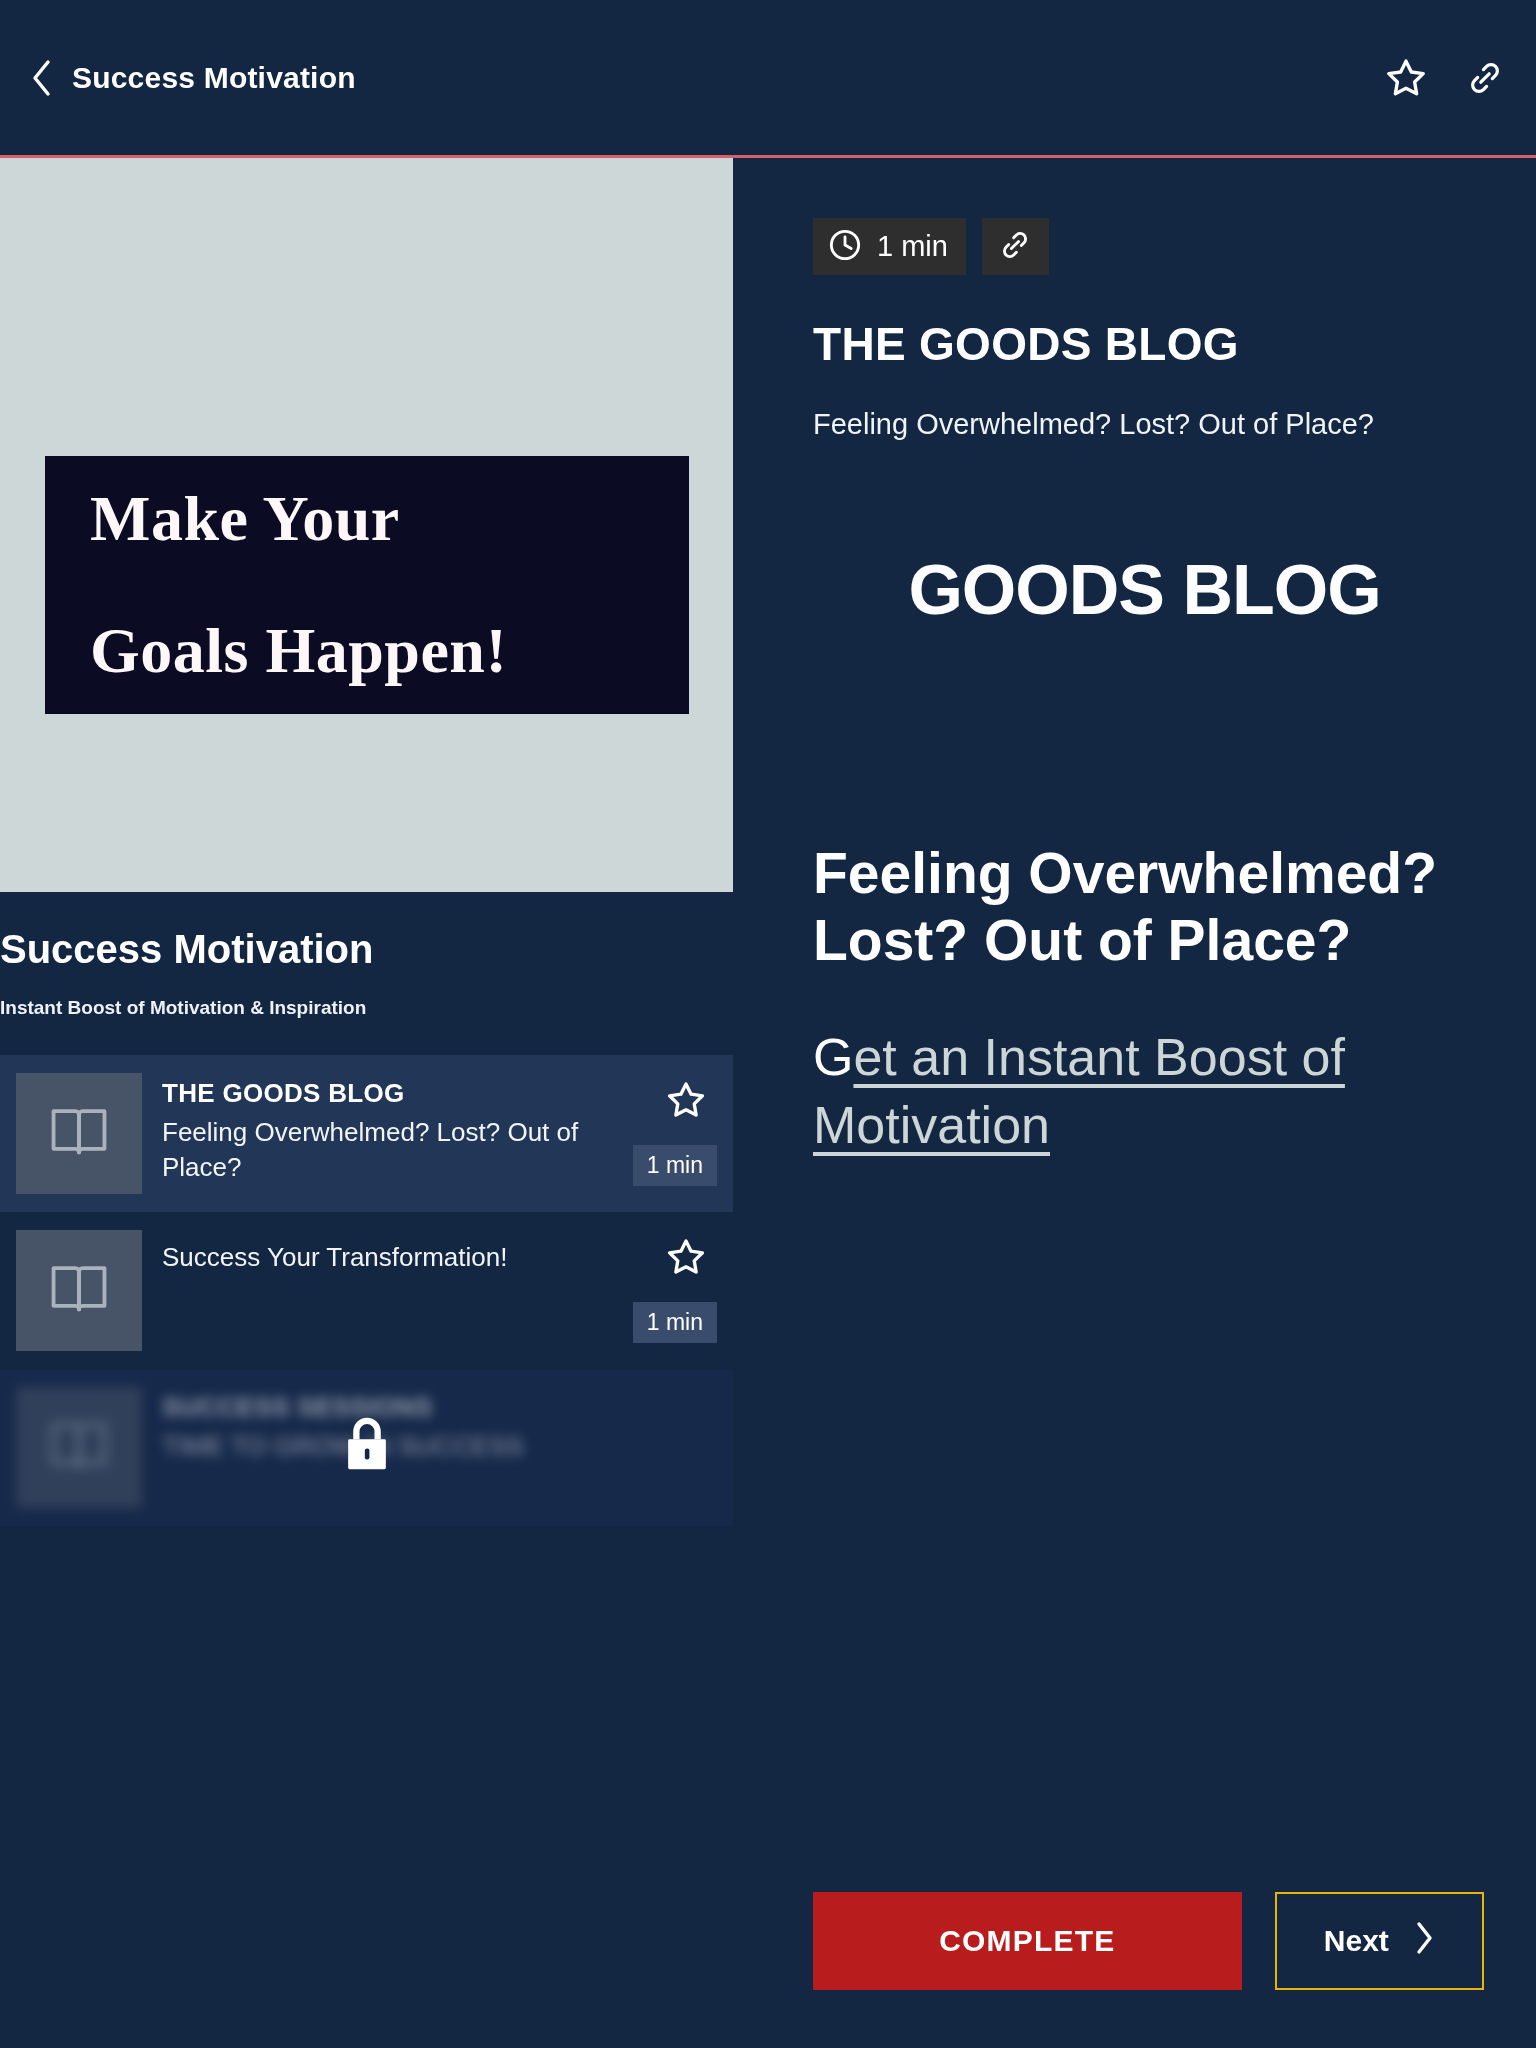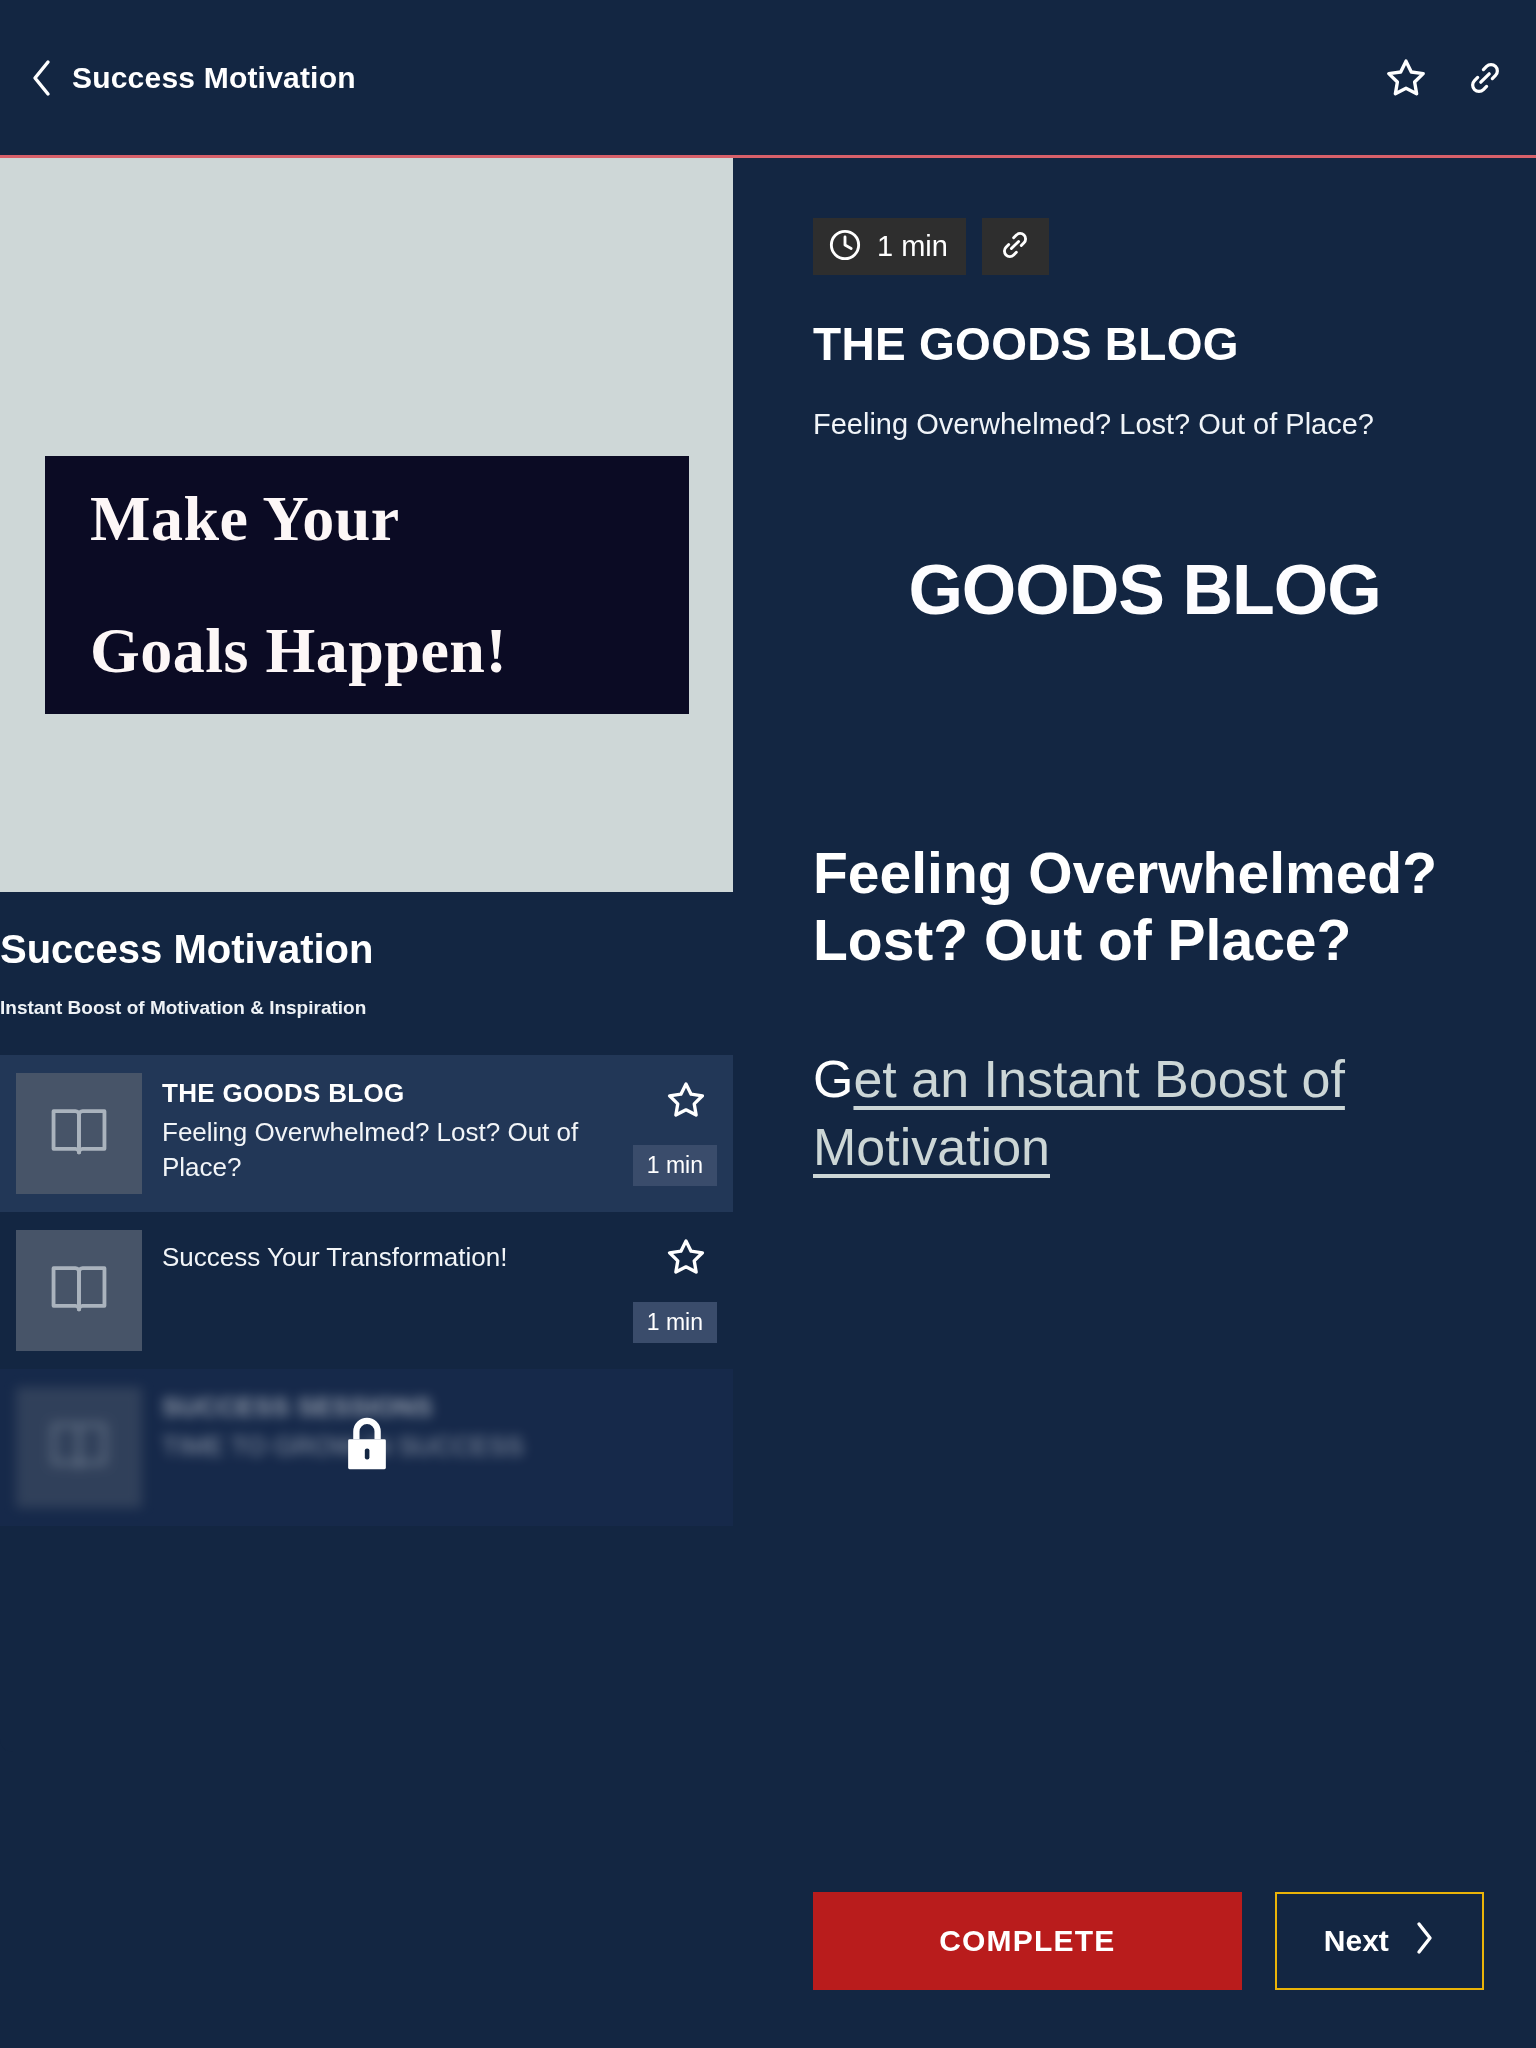--- a/index.html
+++ b/index.html
@@ -261,21 +261,21 @@
   .article-head {
     margin-top: 215px;
     font-size: 57px;
     font-weight: bold;
     color: #ffffff;
     line-height: 1.18;
     max-width: 690px;
   }
 
   .article-link {
-    margin-top: 72px;
+    margin-top: 50px;
     font-size: 52px;
     font-weight: normal;
     line-height: 1.3;
     max-width: 700px;
     color: #ffffff;
   }
   .article-link .lnk {
     color: #ccd6d6;
     text-decoration: underline;
     text-underline-offset: 9px;

